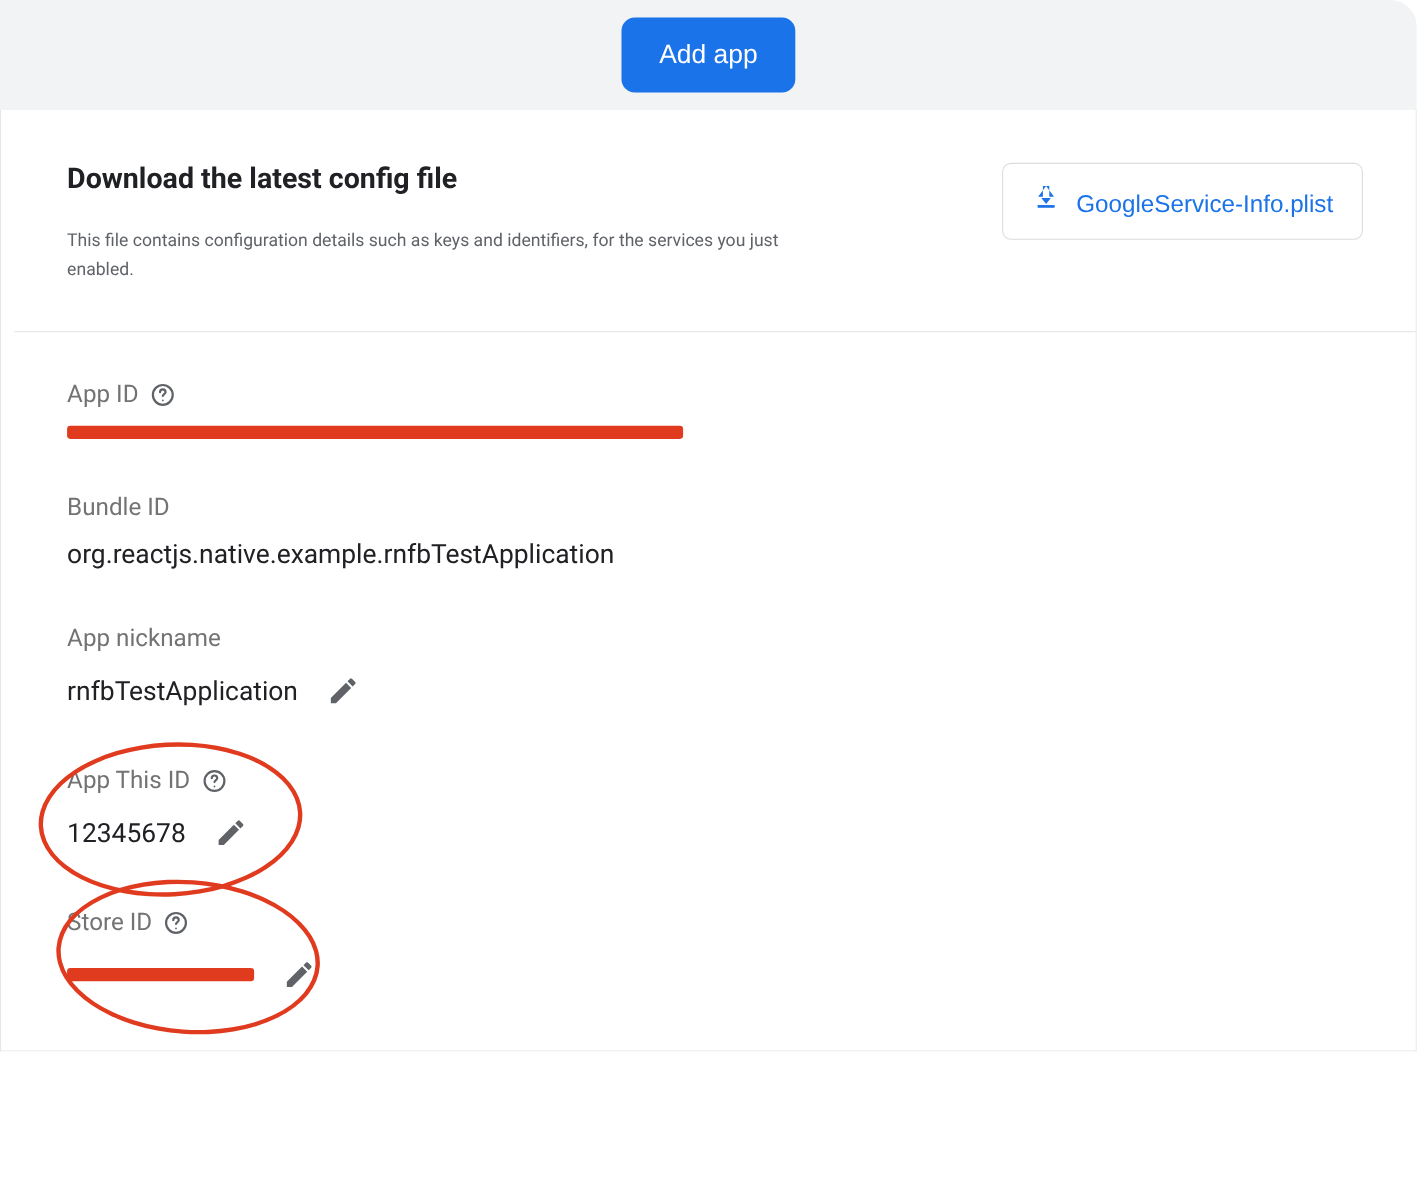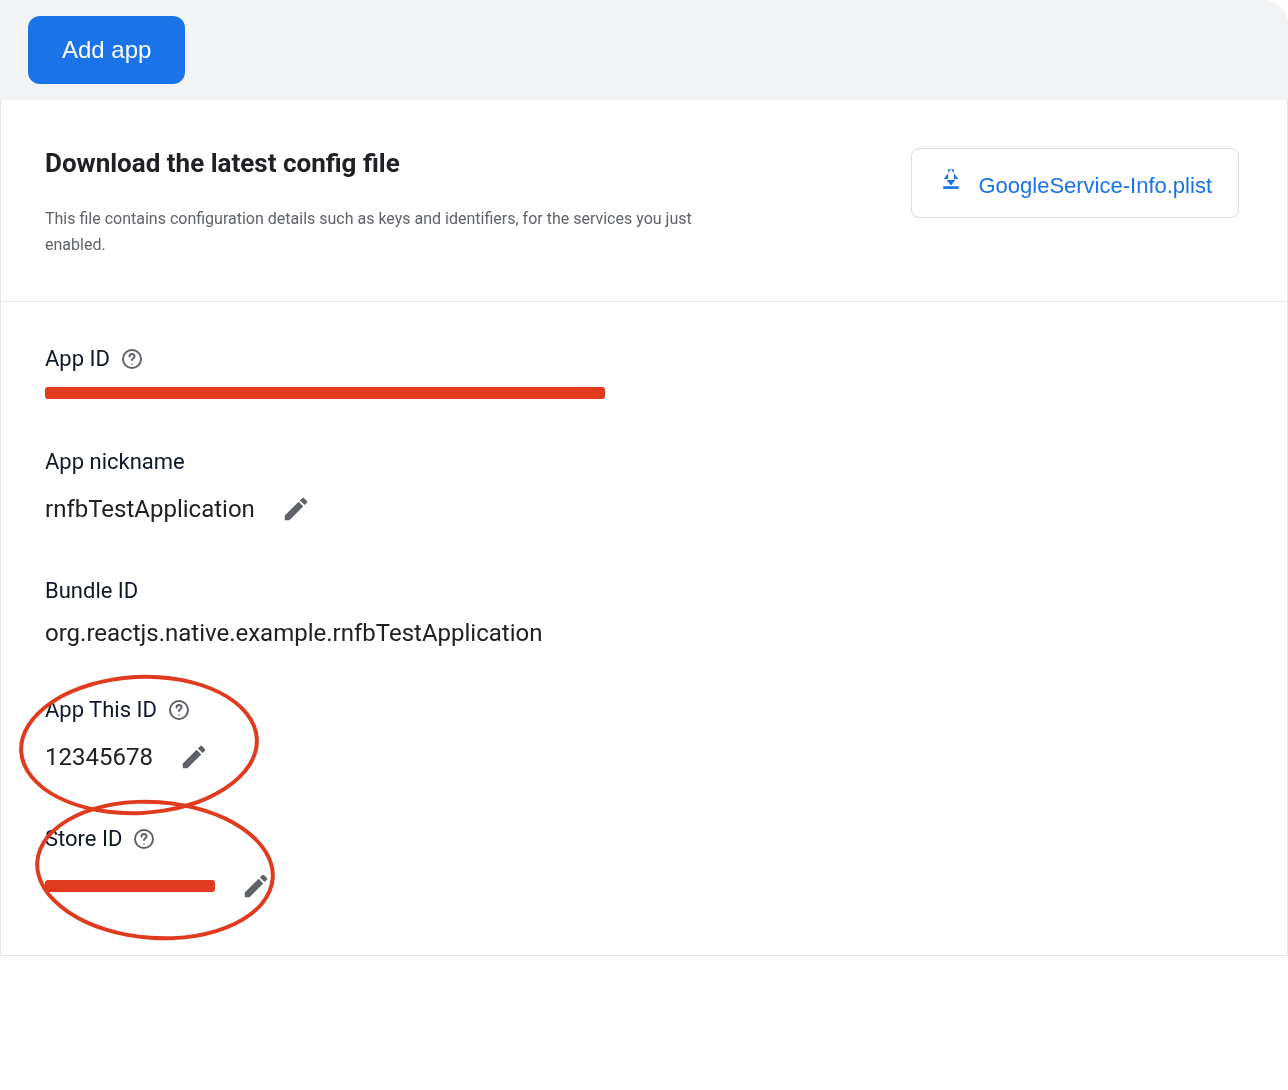--- a/index.html
+++ b/index.html
@@ -1,58 +1,58 @@
 <!DOCTYPE html>
 <html><head>
   <meta charset="utf-8">
   <style>
     * { box-sizing: border-box; margin: 0; padding: 0; }
     body { font-family: Roboto, "Helvetica Neue", Arial, sans-serif; background: #fff; color: #202124; width: 1288px; }
 
     .top-bar {
       background: #f1f3f4;
       display: flex;
-      justify-content: flex-start;
+      justify-content: center;
       padding: 16px 28px;
       border-top-right-radius: 24px;
     }
     .add-app-btn {
       background: #1a73e8;
       color: #fff;
       border: none;
       border-radius: 12px;
       font-size: 24px;
       font-weight: 500;
       padding: 20px 34px;
       cursor: pointer;
     }
 
     .panel {
       background: #fff;
       border: 1px solid #e4e6e8;
       border-top: none;
-      padding: 48px 48px 0 44px;
+      padding: 48px 48px 0 60px;
     }
 
     .config-row { display: flex; justify-content: space-between; align-items: flex-start; }
     .config-heading { font-size: 26px; font-weight: 700; color: #202124; margin-bottom: 28px; }
     .config-desc { font-size: 16px; color: #5f6368; max-width: 660px; line-height: 1.6; }
 
     .download-btn {
       display: inline-flex; align-items: flex-end; gap: 14px;
       background: #fff; border: 1px solid #dadce0; border-radius: 8px;
       color: #1a73e8; font-size: 22px; font-weight: 500;
       padding: 18px 26px; cursor: pointer;
     }
     .download-btn svg { width: 26px; height: 26px; fill: #1a73e8; }
 
     .divider { height: 1px; background: #e4e6e8; margin: 44px -48px 44px -48px; }
 
     .field { margin-bottom: 50px; position: relative; }
-    .field-label { display: flex; align-items: center; gap: 10px; font-size: 22px; color: #0f172a; margin-bottom: 16px; }
+    .field-label { display: flex; align-items: center; gap: 10px; font-size: 22px; color: #737373; margin-bottom: 16px; }
     .help-icon { display:inline-flex; width: 24px; height: 24px; color:#5f6368; }
     .help-icon svg { width:24px; height:24px; }
     .field-value-row { display: flex; align-items: center; gap: 22px; }
     .field-value { font-size: 24px; color: #202124; }
 
     .redact-bar {
       display: inline-block; height: 12px; background: #e03a1f; border-radius: 3px;
     }
     .redact-bar.w1 { width: 560px; }
     .redact-bar.w2 { width: 170px; }
@@ -109,38 +109,38 @@
           </svg>
       </span>
     </div>
     <div class="field-value-row">
       <span class="redact-bar w1"></span>
     </div>
   </div>
 
   <div class="field">
     <div class="field-label">
+      <span>Bundle ID</span>
+    </div>
+    <div class="field-value-row">
+      <span class="field-value">org.reactjs.native.example.rnfbTestApplication</span>
+    </div>
+  </div>
+
+  <div class="field">
+    <div class="field-label">
       <span>App nickname</span>
     </div>
     <div class="field-value-row">
       <span class="field-value">rnfbTestApplication</span>
       <button class="pencil-btn">
         <svg viewBox="0 0 24 24">
             <path d="M3 17.25V21h3.75L17.81 9.94l-3.75-3.75L3 17.25zM20.71 7.04a1 1 0 000-1.41l-2.34-2.34a1 1 0 00-1.41 0l-1.83 1.83 3.75 3.75 1.83-1.83z"></path>
           </svg>
       </button>
-    </div>
-  </div>
-
-  <div class="field">
-    <div class="field-label">
-      <span>Bundle ID</span>
-    </div>
-    <div class="field-value-row">
-      <span class="field-value">org.reactjs.native.example.rnfbTestApplication</span>
     </div>
   </div>
 
   <div class="field">
     <span class="ellipse e1"></span>
     <div class="field-label">
       <span>App This ID</span>
       <span class="help-icon">
         <svg viewBox="0 0 24 24" fill="none" stroke="#5f6368" stroke-width="2">
             <circle cx="12" cy="12" r="9"></circle>

